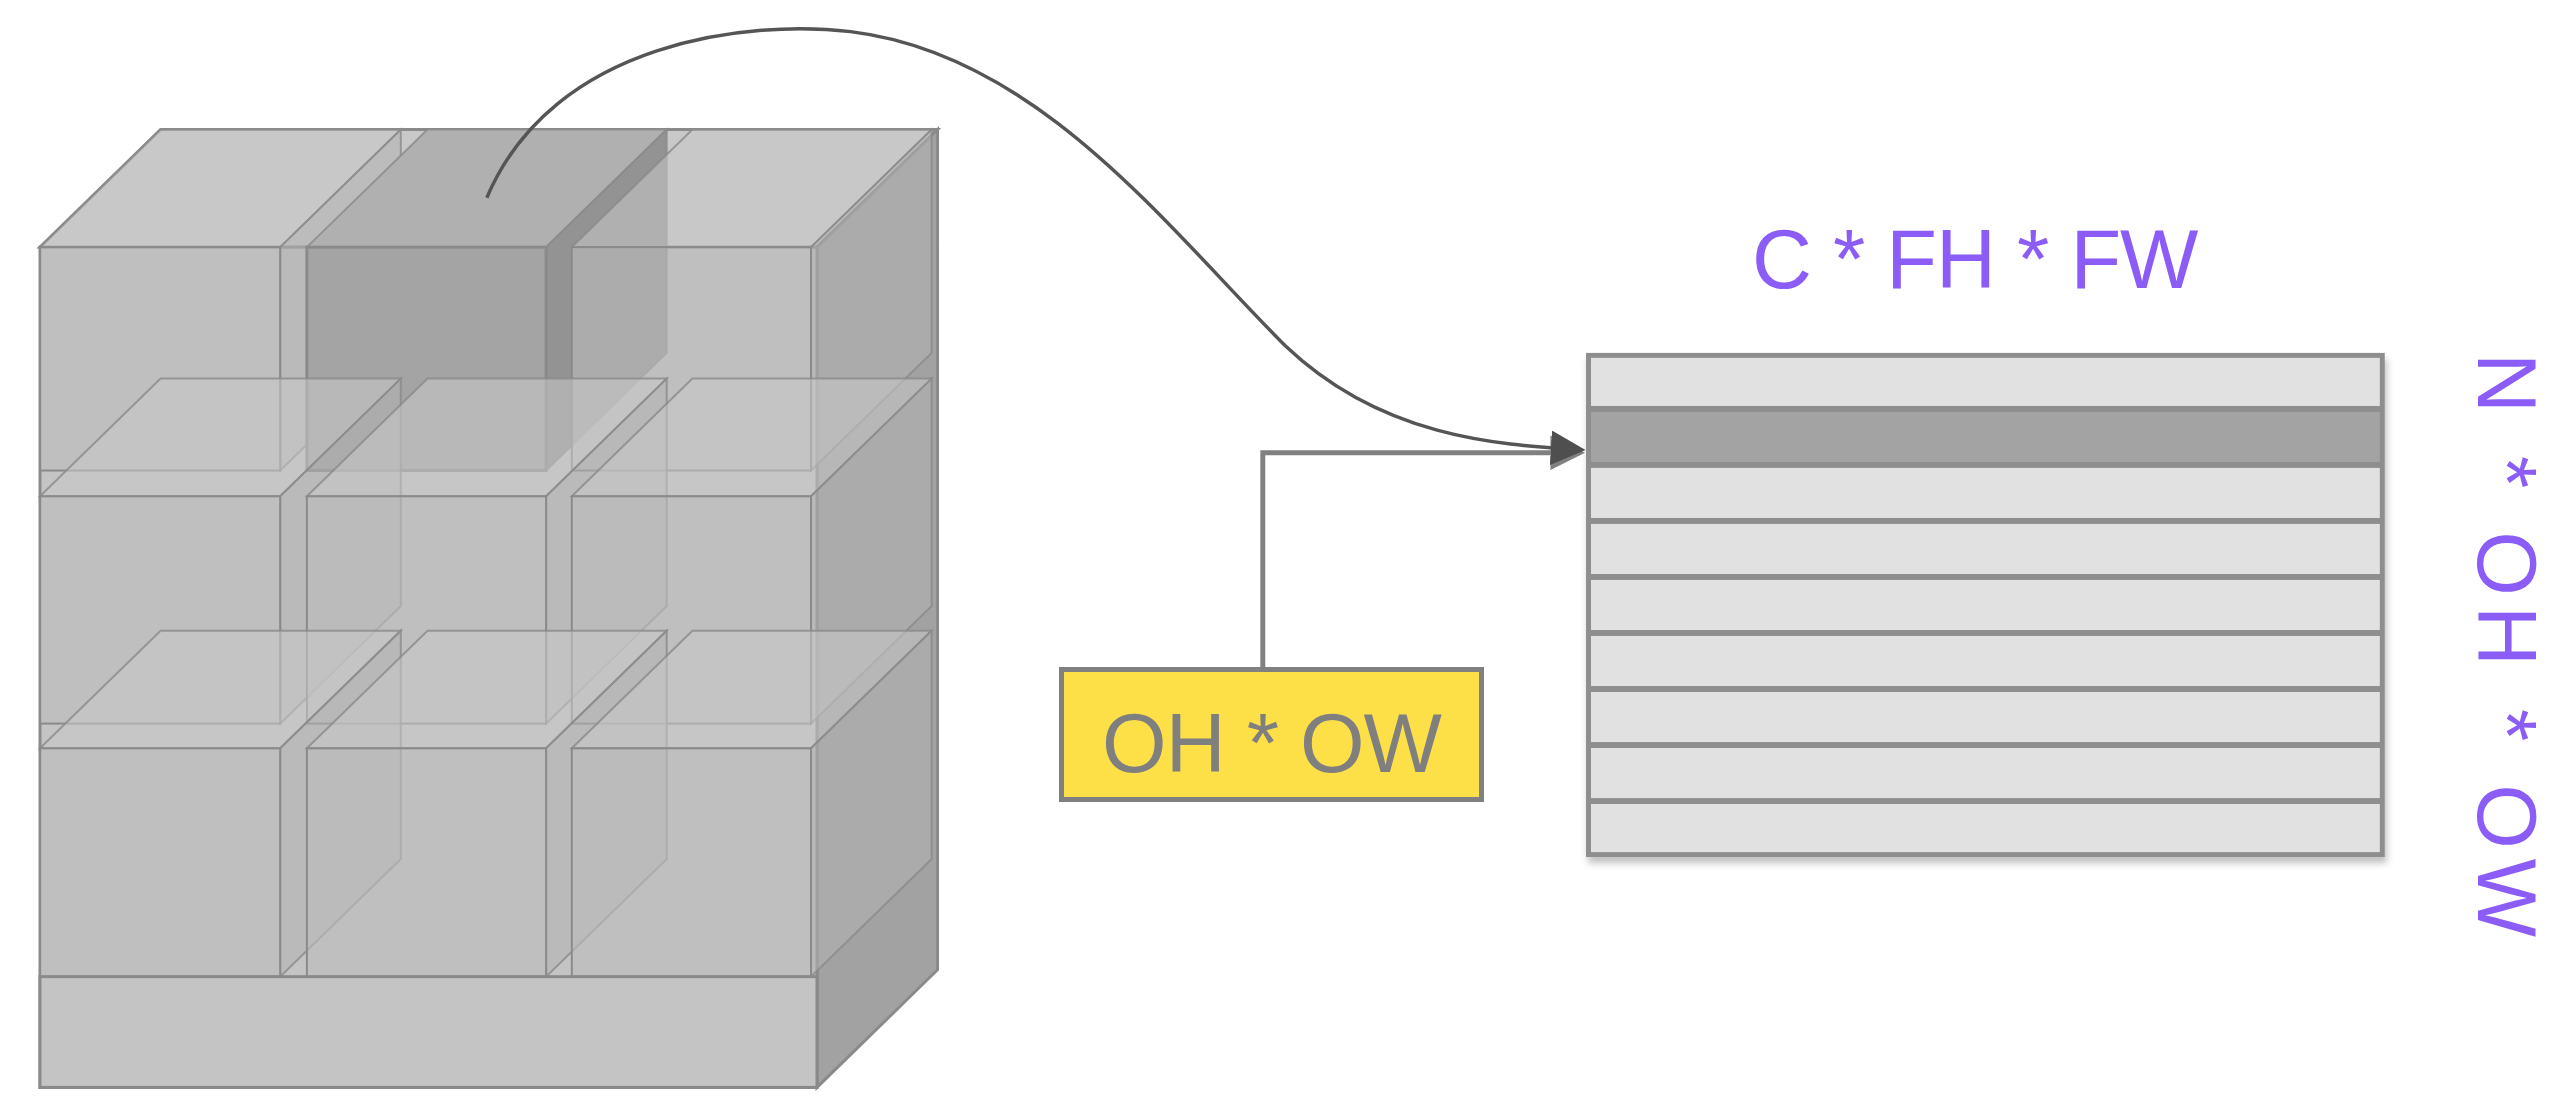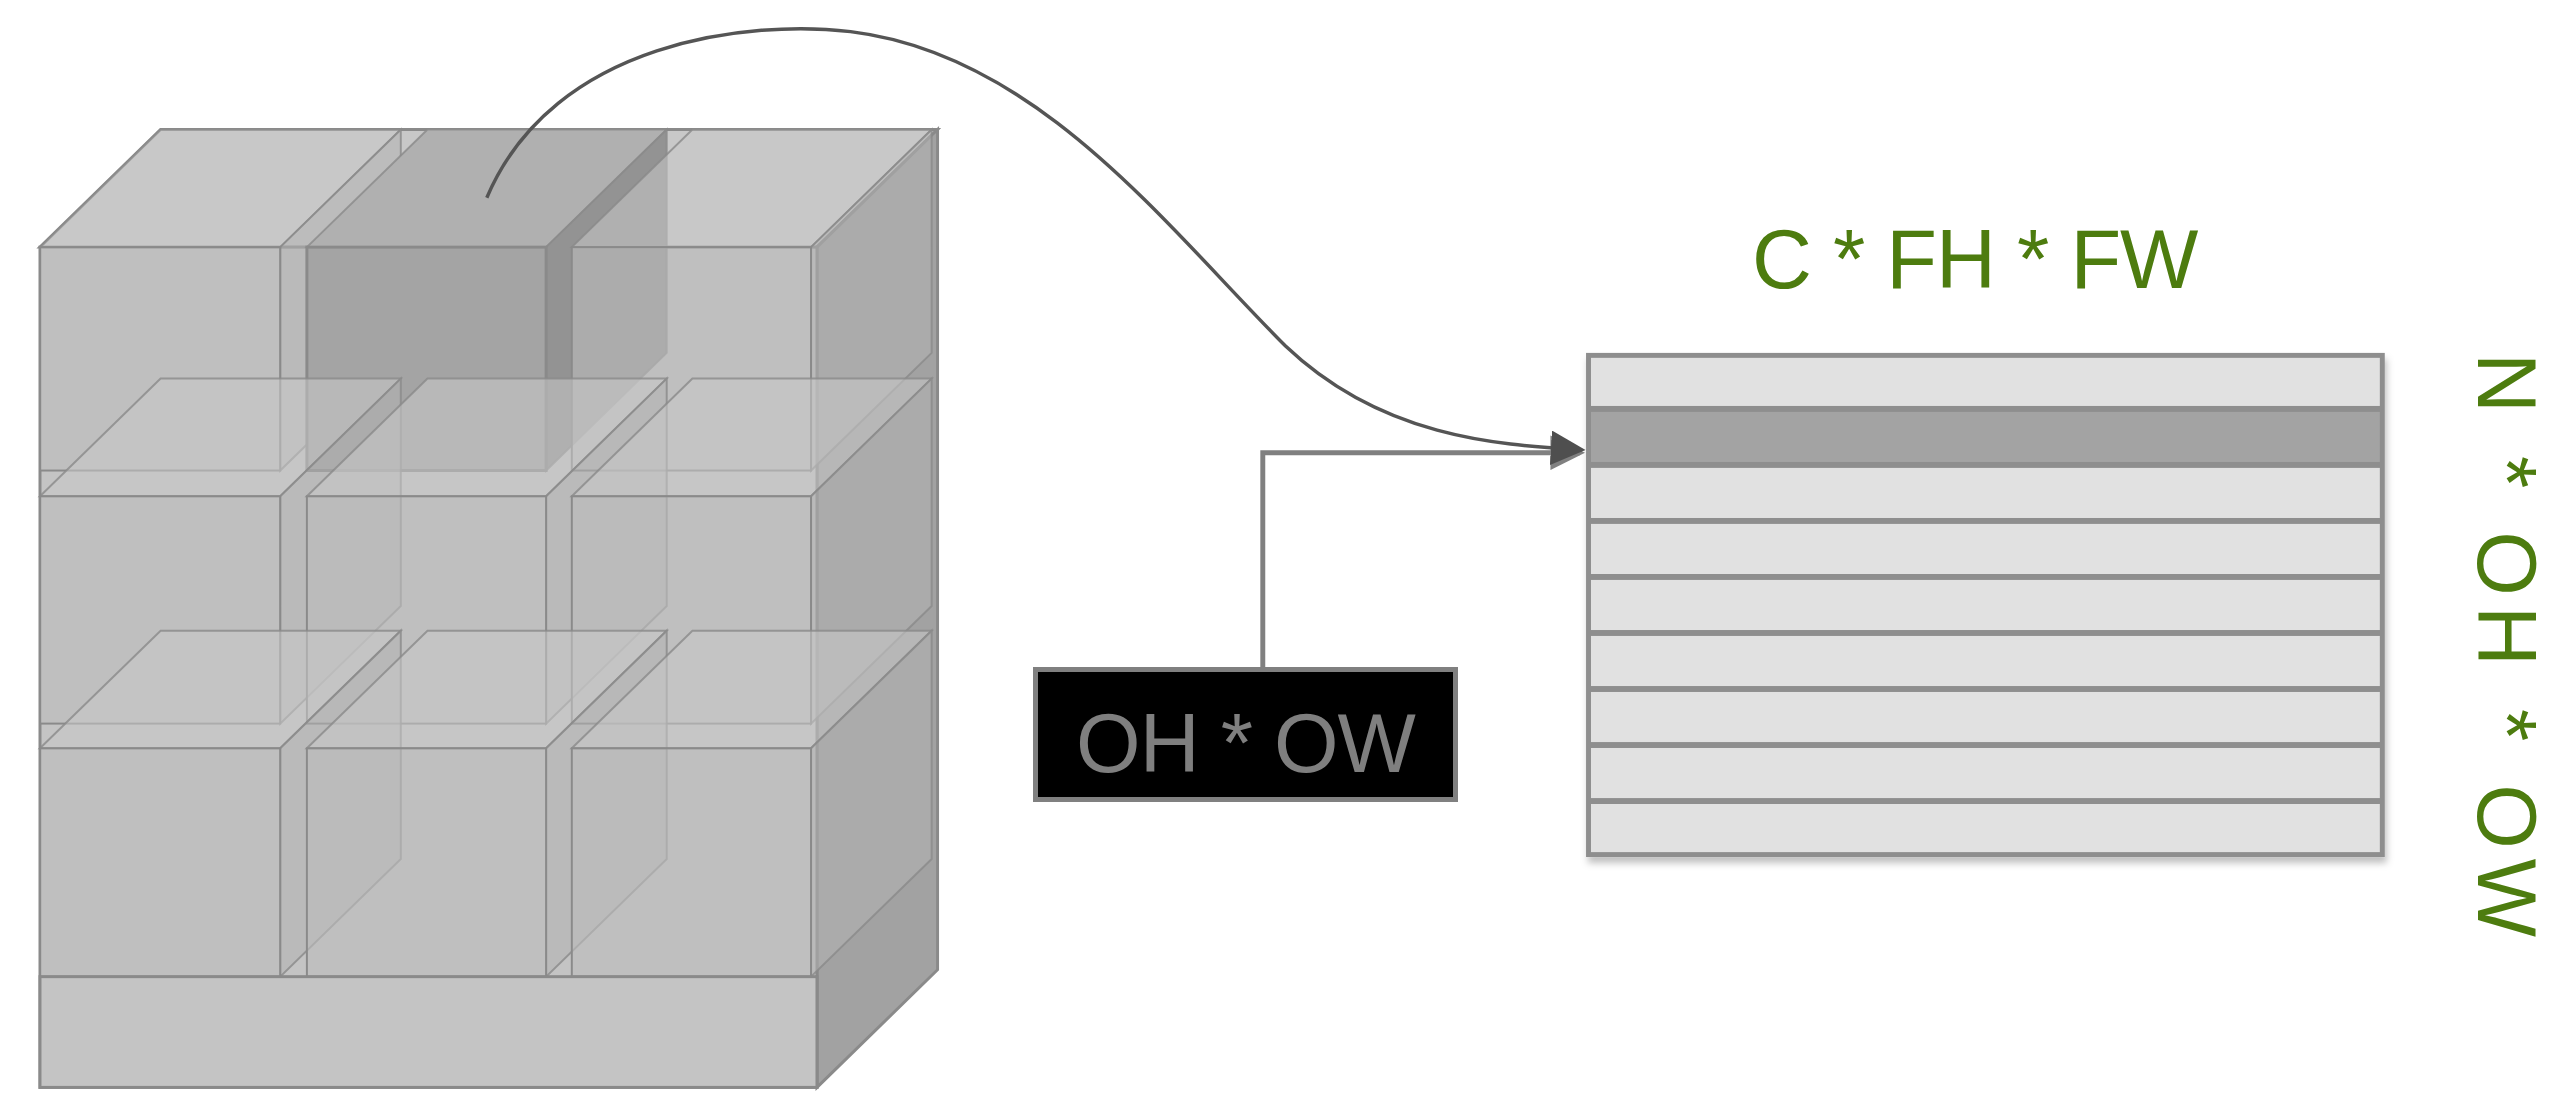--- a/index.html
+++ b/index.html
@@ -1,25 +1,25 @@
 <!DOCTYPE html>
 <html><head>
 <meta charset="utf-8">
 <style>
   html, body { margin: 0; padding: 0; background: #ffffff; }
   body { width: 2576px; height: 1120px; position: relative; overflow: hidden;
          font-family: "Liberation Sans", sans-serif; }
   #stage { position: absolute; left: 0; top: 0; width: 2576px; height: 1120px; }
-  .lbl { position: absolute; color: #4d7c0f; white-space: nowrap; line-height: 1;
+  .lbl { position: absolute; color: #8b5cf6; white-space: nowrap; line-height: 1;
          font-family: "Liberation Sans", sans-serif; }
   #matrix-title { left: 1752px; top: 218px; font-size: 83px; letter-spacing: -1px; }
   #vert-label { left: 2465px; top: 353px; font-size: 83px; writing-mode: vertical-rl;
                 letter-spacing: 10px; }
-  #ohow-box { position: absolute; left: 1033px; top: 667px; width: 415px; height: 125px;
-              border: 5px solid #808080; background: #000000; box-sizing: content-box; }
+  #ohow-box { position: absolute; left: 1059px; top: 667px; width: 415px; height: 125px;
+              border: 5px solid #808080; background: #fde047; box-sizing: content-box; }
   #ohow-text { position: absolute; left: 0; right: 0; top: 30px; text-align: center;
                font-size: 83px; color: #7f7f7f; line-height: 1; letter-spacing: -1px;
                font-family: "Liberation Sans", sans-serif; }
 </style>
 </head>
 <body>
 
 <div id="stage">
   <svg id="svg" width="2576" height="1120" viewBox="0 0 2605 1133" xmlns="http://www.w3.org/2000/svg">
     <defs>

